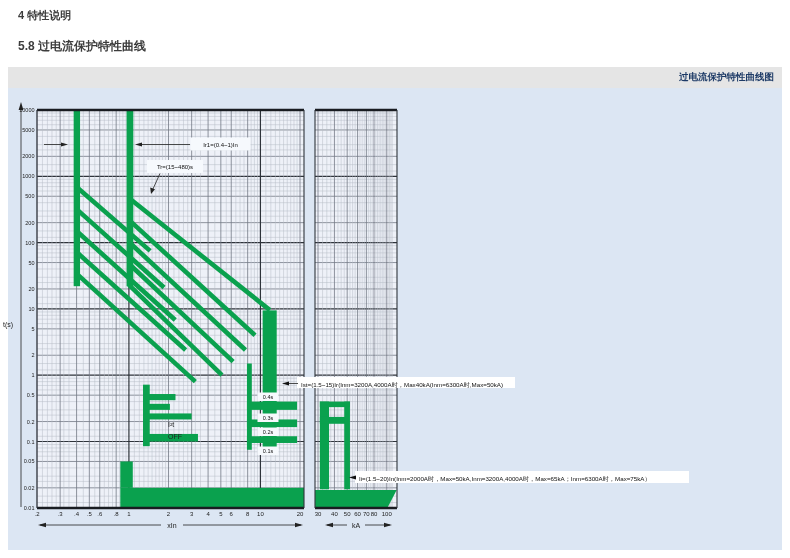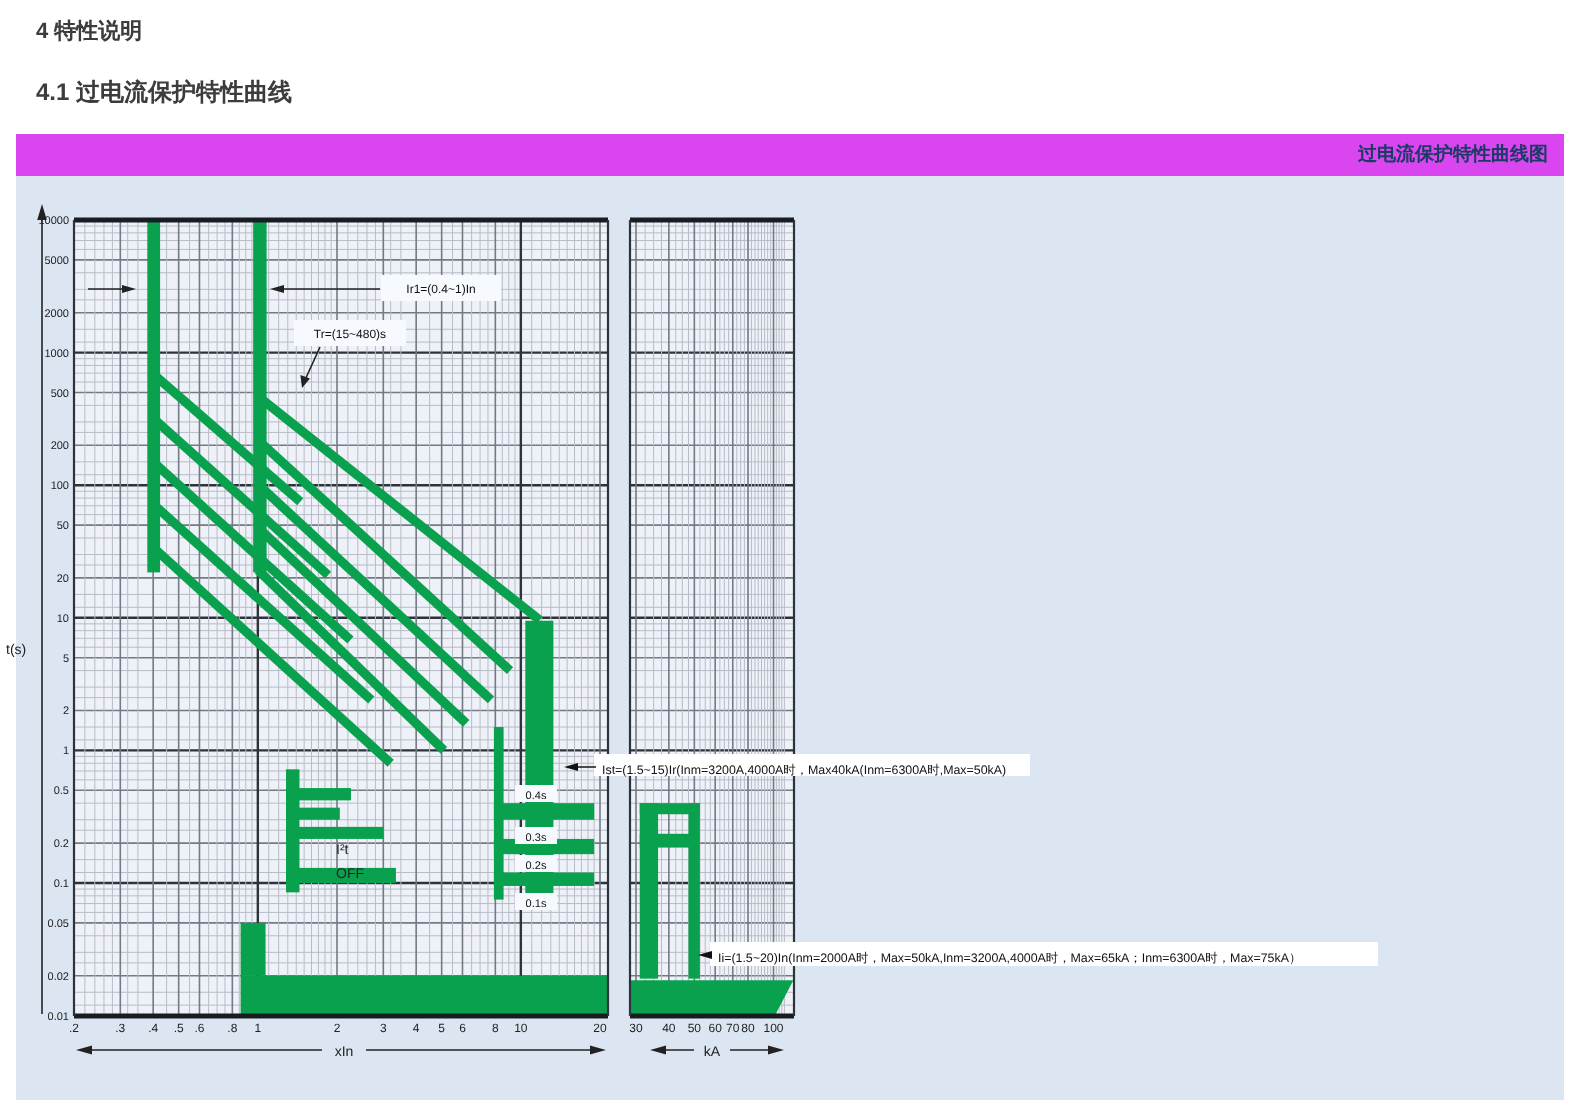--- a/index.html
+++ b/index.html
@@ -24,22 +24,22 @@
   .note{font-size:6.2px;fill:#111;}
   .boxlbl{font-size:6px;fill:#111;}
   .steplbl{font-size:5.5px;fill:#111;}
   .axlbl{font-size:7px;fill:#222;}
 </style>
 </head>
 <body>
 
 <div id="page">
   <div id="section-title">4 特性说明</div>
-  <div id="subsection-title">4.1 过电流保护特性曲线</div>
-  <div id="panel-header" style="background: #d946ef; font-family: Liberation Mono, monospace;">
+  <div id="subsection-title">5.8 过电流保护特性曲线</div>
+  <div id="panel-header" style="background: #e5e5e5; font-family: Liberation Mono, monospace;">
     <span style="color: rgb(29, 58, 102);">过电流保护特性曲线图</span>
   </div>
   <div id="panel-body" style="background: rgb(220, 230, 243);"></div>
   <svg id="curve-svg" width="790" height="462" viewBox="0 88 790 462">
       <g>
         <rect x="37" y="110" width="267" height="398" fill="#eef1f8"></rect>
         <rect x="315" y="110" width="82" height="398" fill="#eef1f8"></rect>
       </g>
       <g>
         <line x1="37" y1="507.79999999999995" x2="304" y2="507.79999999999995" class="gmajor"></line>

